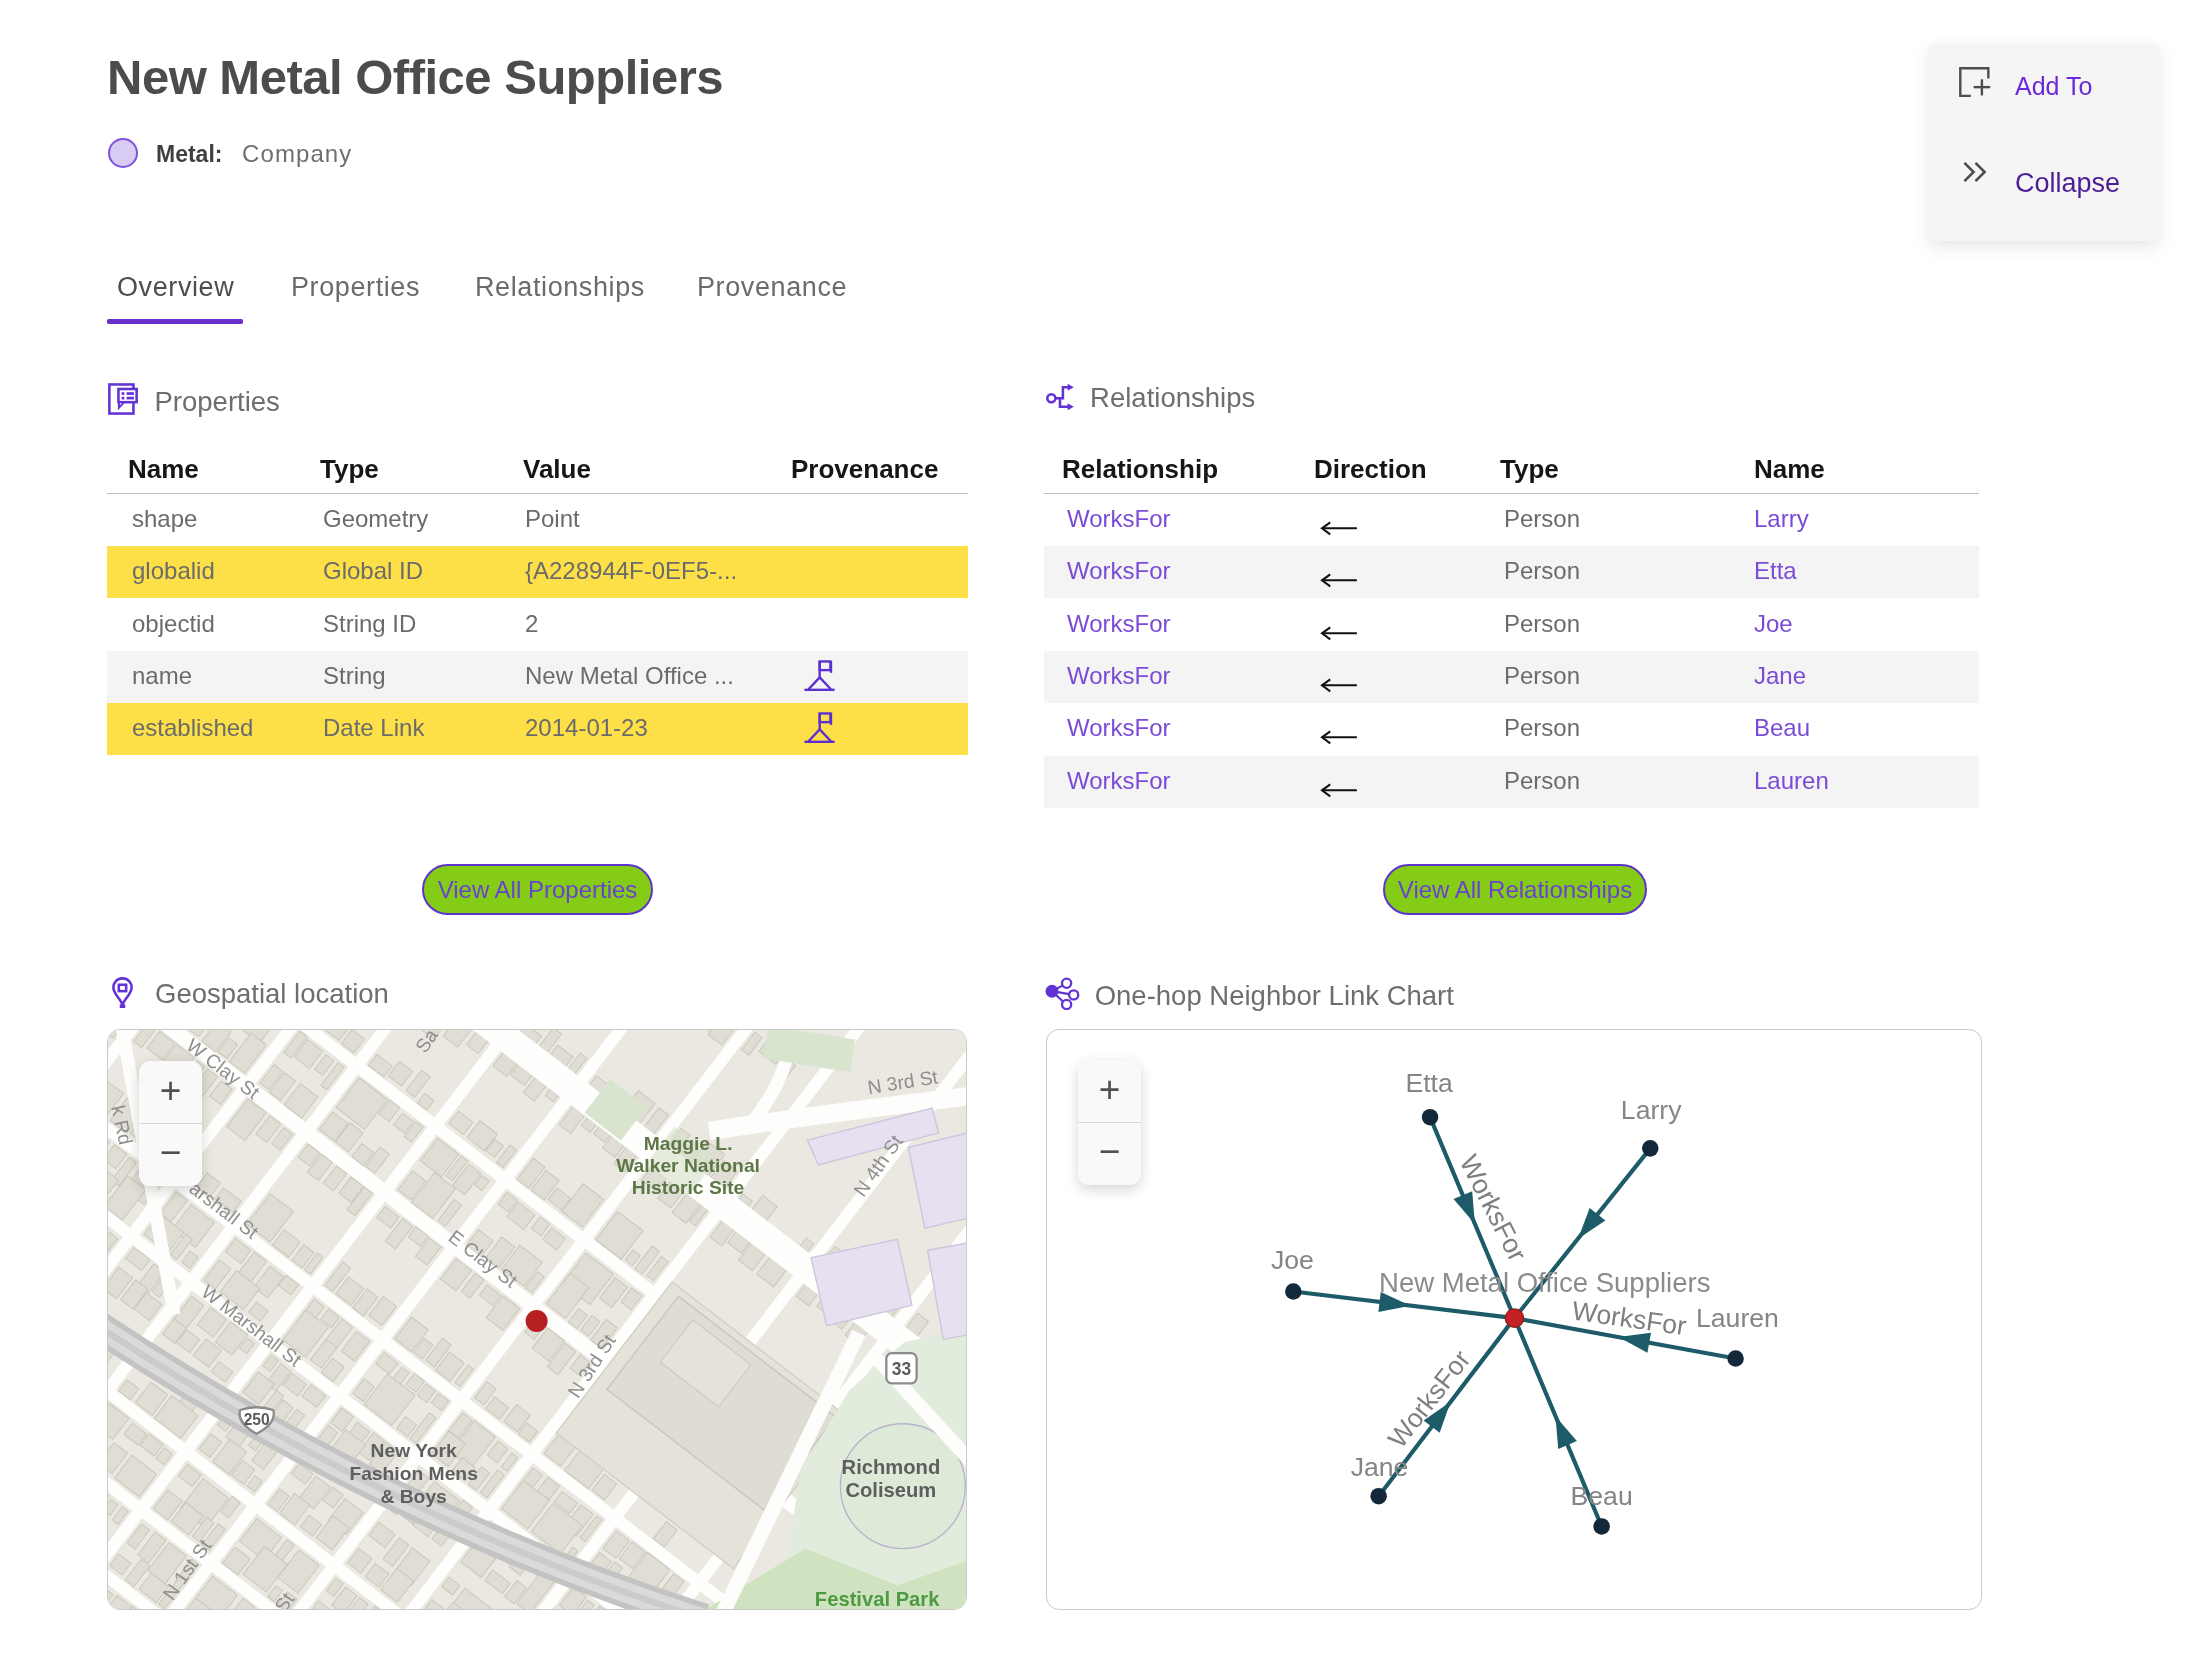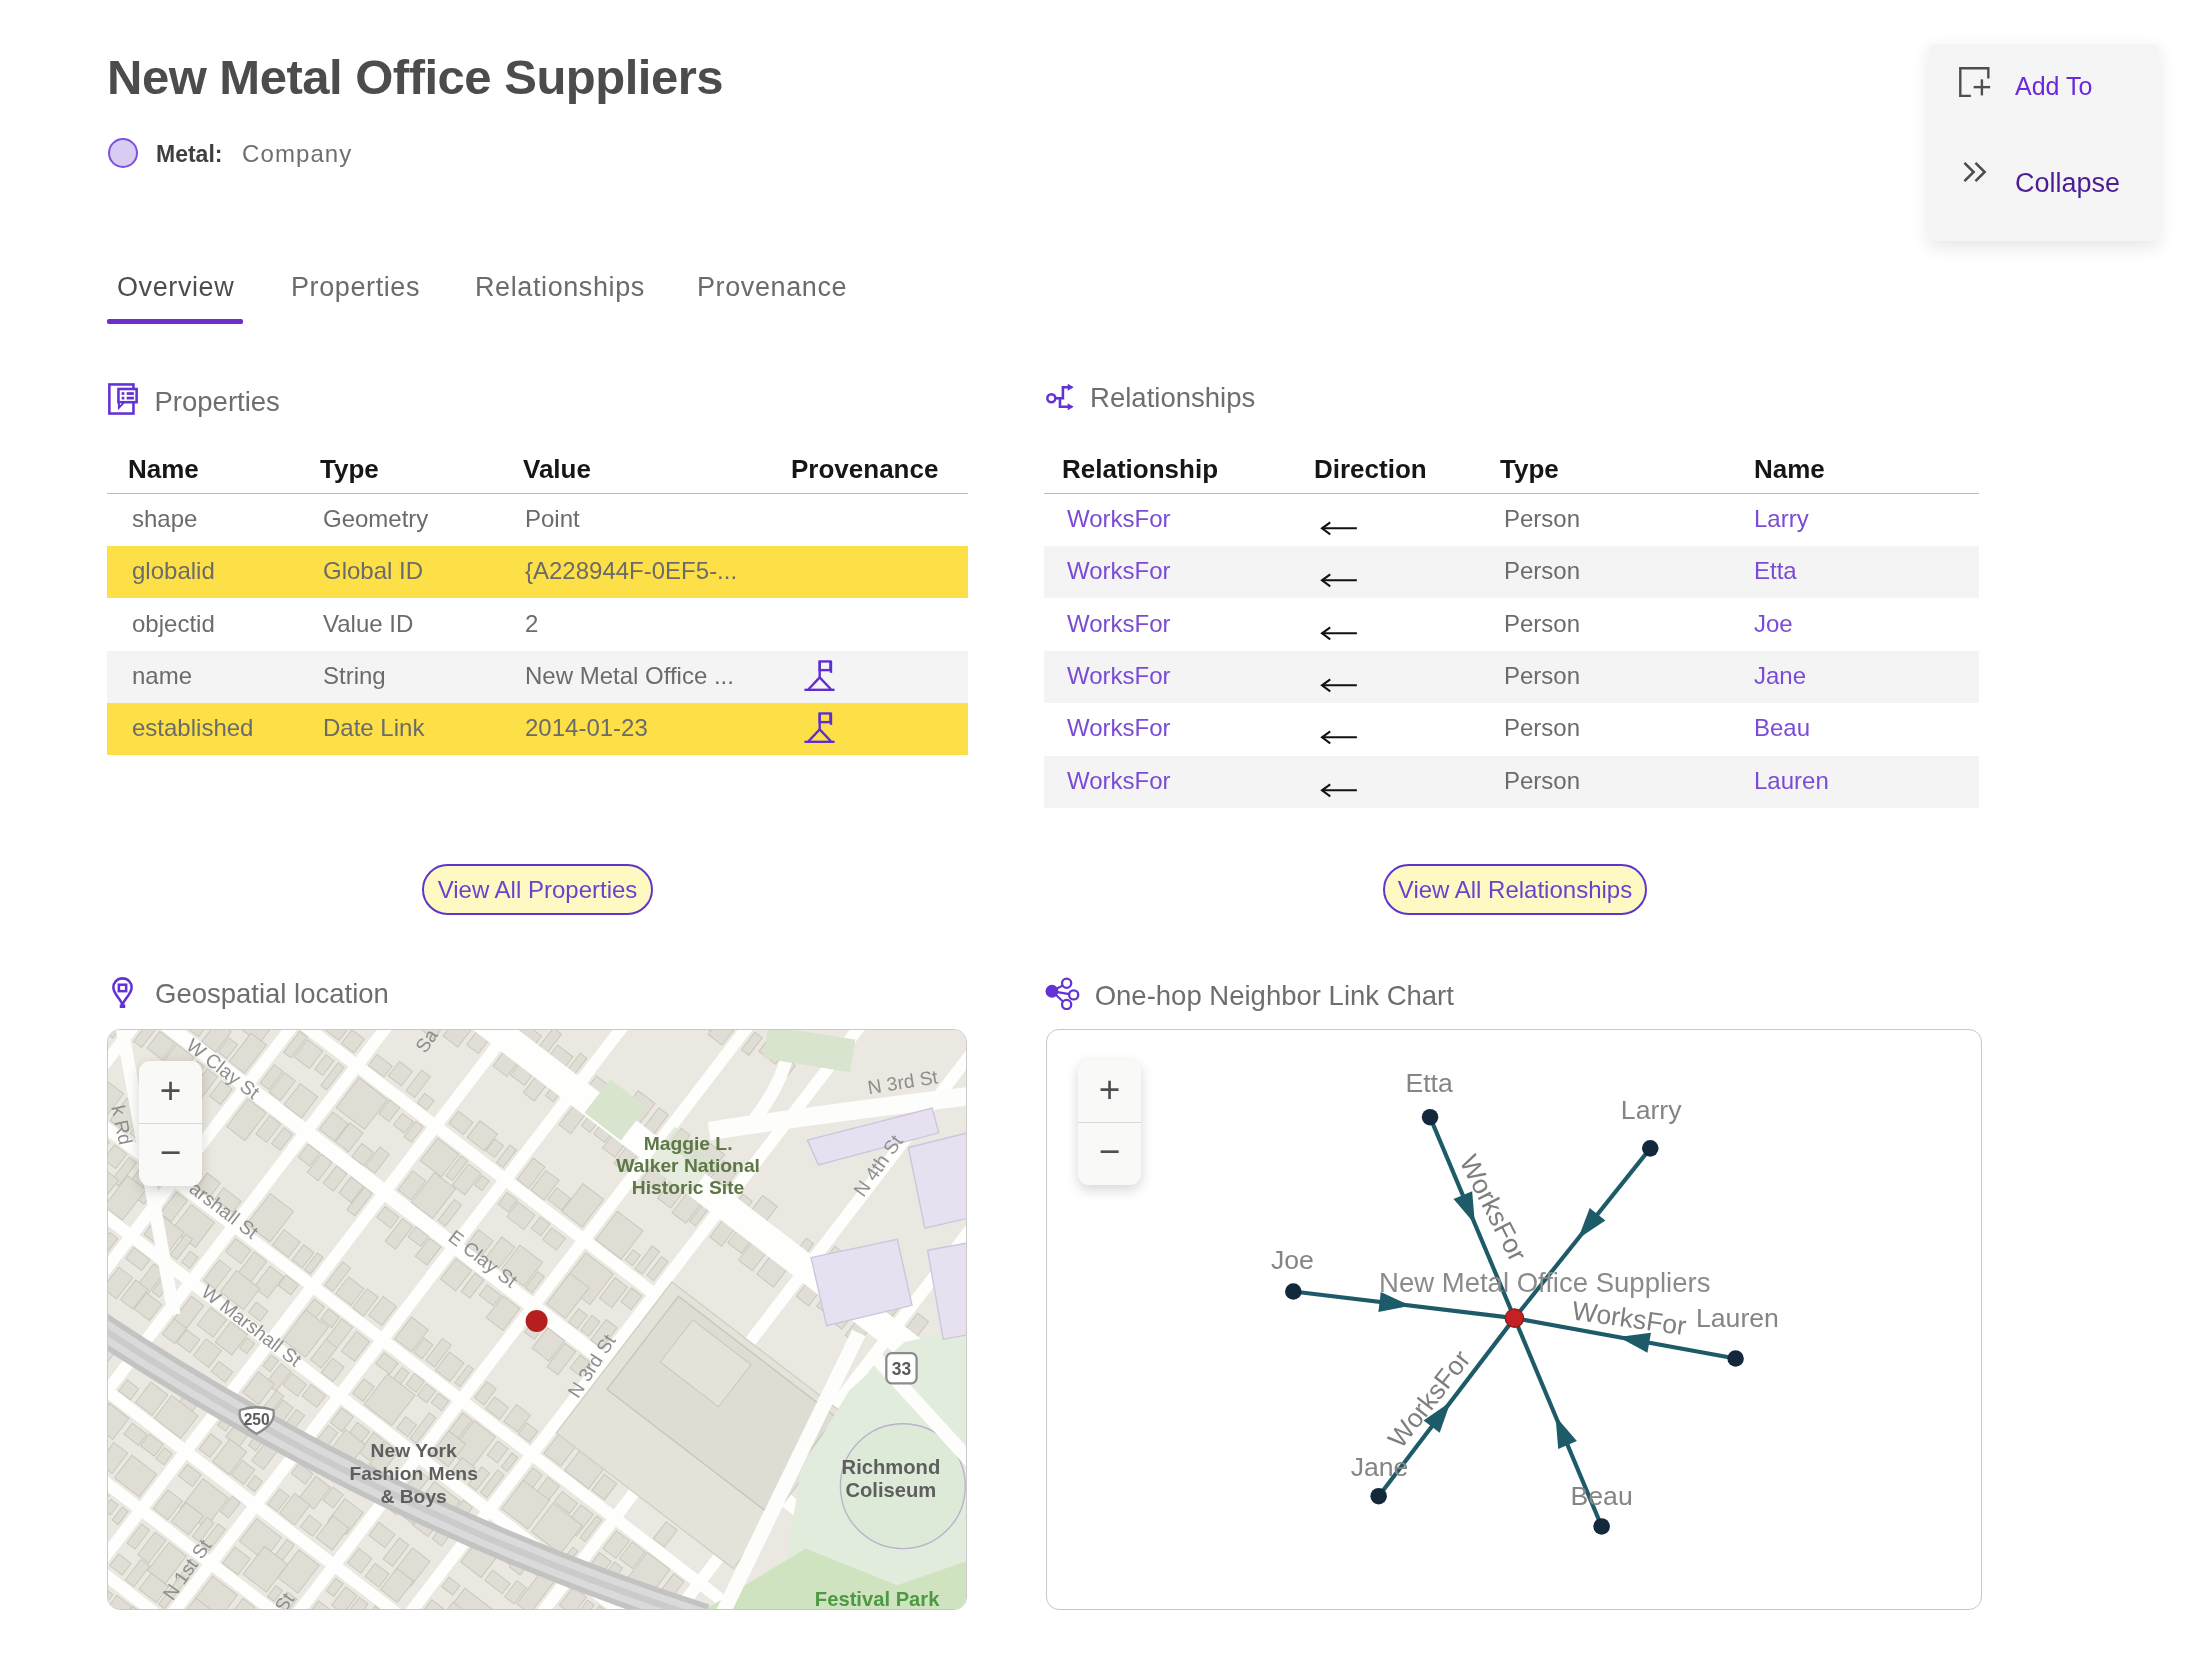--- a/index.html
+++ b/index.html
@@ -16,21 +16,21 @@
 .tab.active { color:#4d4d4d; }
 .tabline { position:absolute; left:107px; top:319px; width:136px; height:4.6px; background:#6a30c9; border-radius:1.8px; }
 .sech { position:absolute; font-size:27.5px; color:#6e6e6e; }
 .thead { position:absolute; font-size:26px; font-weight:bold; color:#161616; }
 .tline { position:absolute; top:493px; height:1.8px; background:#bdbdbd; }
 .prow { position:absolute; left:107px; width:861px; height:52px; }
 .rrow { position:absolute; left:1044px; width:935px; height:52px; }
 .pc,.rc { position:absolute; top:0; height:52px; font-size:24px; color:#6b6b6b; padding-top:11px; white-space:nowrap; }
 .plink { color:#7a4bd6; }
 .pflag { position:absolute; left:697px; top:9.2px; }
-.vbtn { position:absolute; height:51px; border:2.3px solid #5e35cc; border-radius:26px; color:#6a42d0; font-size:24px; text-align:center; line-height:47px; background:#fef9c3; }
+.vbtn { position:absolute; height:51px; border:2.3px solid #5e35cc; border-radius:26px; color:#6a42d0; font-size:24px; text-align:center; line-height:47px; background:#84cc16; }
 .card { position:absolute; top:1029px; height:581px; border:1.8px solid #c9c9c9; border-radius:13px; background:#ffffff; overflow:hidden; }
 .zoomctl { position:absolute; width:63px; background:#f9f9f8; border-radius:11px; box-shadow:0 4.6px 13px rgba(0,0,0,0.16); }
 .zbtn { width:63px; height:62px; font-size:37px; color:#4f4f4f; text-align:center; line-height:59px; font-weight:400; }
 .zdiv { height:1.4px; background:#d8d8d8; margin:0 0; }
 </style></head>
 <body>
 <h1>New Metal Office Suppliers</h1>
 <div class="entity-circle"></div>
 <div class="entity-label">Metal:</div>
 <div class="entity-value">Company</div>
@@ -103,21 +103,21 @@
     <div class="pflag"></div>
   </div>
 <div class="prow" style="top:546px;background:#fde047">
     <div class="pc" style="left:25px;width:184px">globalid</div>
     <div class="pc" style="left:216px;width:184px">Global ID</div>
     <div class="pc" style="left:418px;width:266px">{A228944F-0EF5-...</div>
     <div class="pflag"></div>
   </div>
 <div class="prow" style="top:599px;background:#ffffff">
     <div class="pc" style="left:25px;width:184px">objectid</div>
-    <div class="pc" style="left:216px;width:184px">Value ID</div>
+    <div class="pc" style="left:216px;width:184px">String ID</div>
     <div class="pc" style="left:418px;width:266px">2</div>
     <div class="pflag"></div>
   </div>
 <div class="prow" style="top:651px;background:#f4f4f4">
     <div class="pc" style="left:25px;width:184px">name</div>
     <div class="pc" style="left:216px;width:184px">String</div>
     <div class="pc" style="left:418px;width:266px">New Metal Office ...</div>
     <div class="pflag"><svg width="31" height="33" viewBox="0 0 34 36">
         <g fill="none" stroke="#5e2fd0" stroke-width="2.6">
           <line x1="17.2" y1="1" x2="17.2" y2="19.5"></line>

